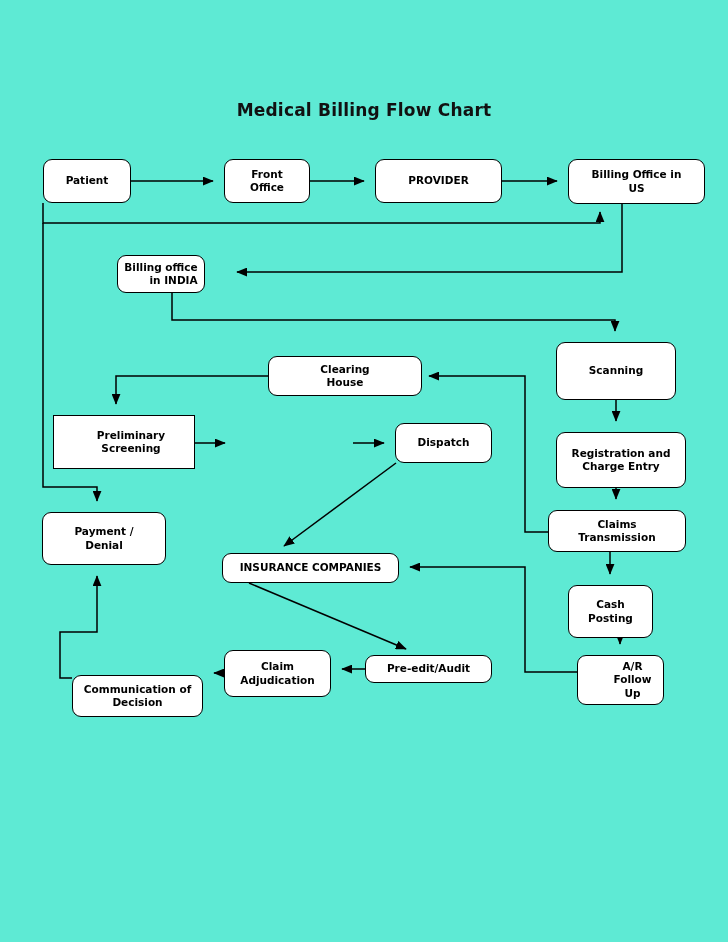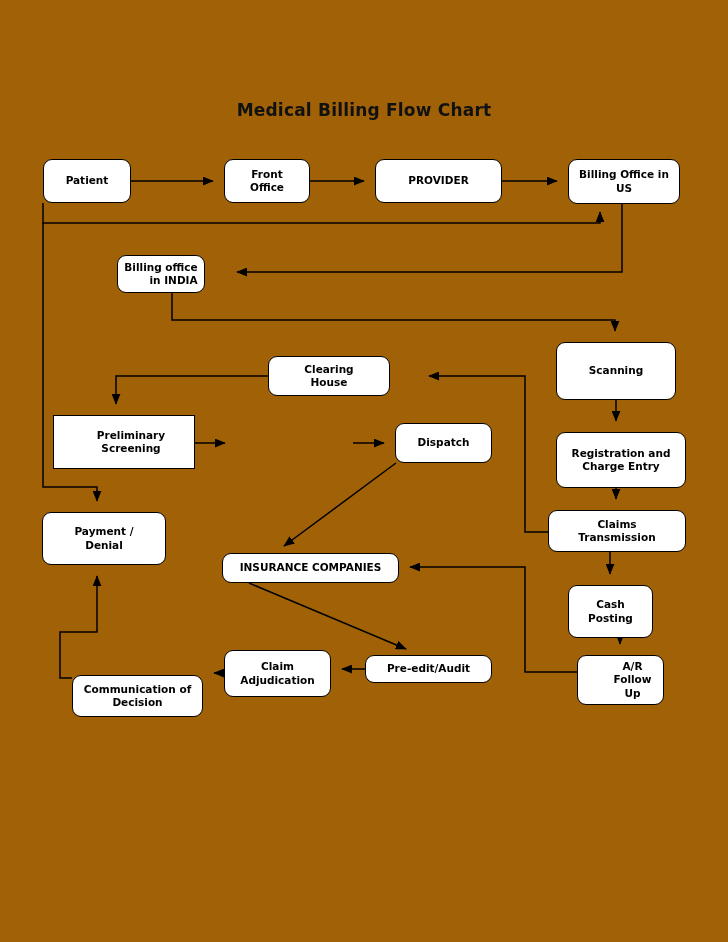--- a/index.html
+++ b/index.html
@@ -1,17 +1,17 @@
 <!DOCTYPE html>
 <html><head>
 <meta charset="utf-8">
 <style>
   html,body{margin:0;padding:0;background:#ffffff;}
   body{width:728px;height:942px;font-family:"DejaVu Sans","Liberation Sans",sans-serif;color:#000;}
-  #page{position:relative;width:728px;height:942px;overflow:hidden;background:#a16207;}
+  #page{position:relative;width:728px;height:942px;overflow:hidden;background:#5eead4;}
   #title{position:absolute;left:0;top:100px;width:728px;text-align:center;
          font-size:17px;font-weight:bold;letter-spacing:0.2px;color:#111;}
   svg#wires{position:absolute;left:0;top:0;width:728px;height:942px;}
   .node{position:absolute;box-sizing:border-box;border:1.4px solid #000;background:#fff;
         display:flex;align-items:center;justify-content:center;text-align:center;
         font-size:10.5px;font-weight:bold;line-height:1.28;color:#000;
         border-radius:9px;padding:2px 4px;z-index:3;}
   .node.sharp{border-radius:0;padding-left:18px;}
   .node span{display:block;white-space:pre-line;}
 </style>
@@ -80,31 +80,31 @@
 
   <div class="node" style="left:224px;top:159px;width:86px;height:44px;">
     <span>Front
 Office</span>
   </div>
 
   <div class="node" style="left:375px;top:159px;width:127px;height:44px;">
     <span>PROVIDER</span>
   </div>
 
-  <div class="node" style="left:568px;top:159px;width:112px;height:45px;">
+  <div class="node" style="left:568px;top:159px;width:137px;height:45px;">
     <span>Billing Office in
 US</span>
   </div>
 
   <div class="node" style="left:117px;top:255px;width:88px;height:38px;text-align:right;">
     <span>Billing office
 in INDIA</span>
   </div>
 
-  <div class="node" style="left:268px;top:356px;width:122px;height:40px;justify-content:center;">
+  <div class="node" style="left:268px;top:356px;width:154px;height:40px;justify-content:center;">
     <span>Clearing
 House</span>
   </div>
 
   <div class="node" style="left:556px;top:342px;width:120px;height:58px;">
     <span>Scanning</span>
   </div>
 
   <div class="node sharp" style="left:53px;top:415px;width:142px;height:54px;">
     <span>Preliminary

